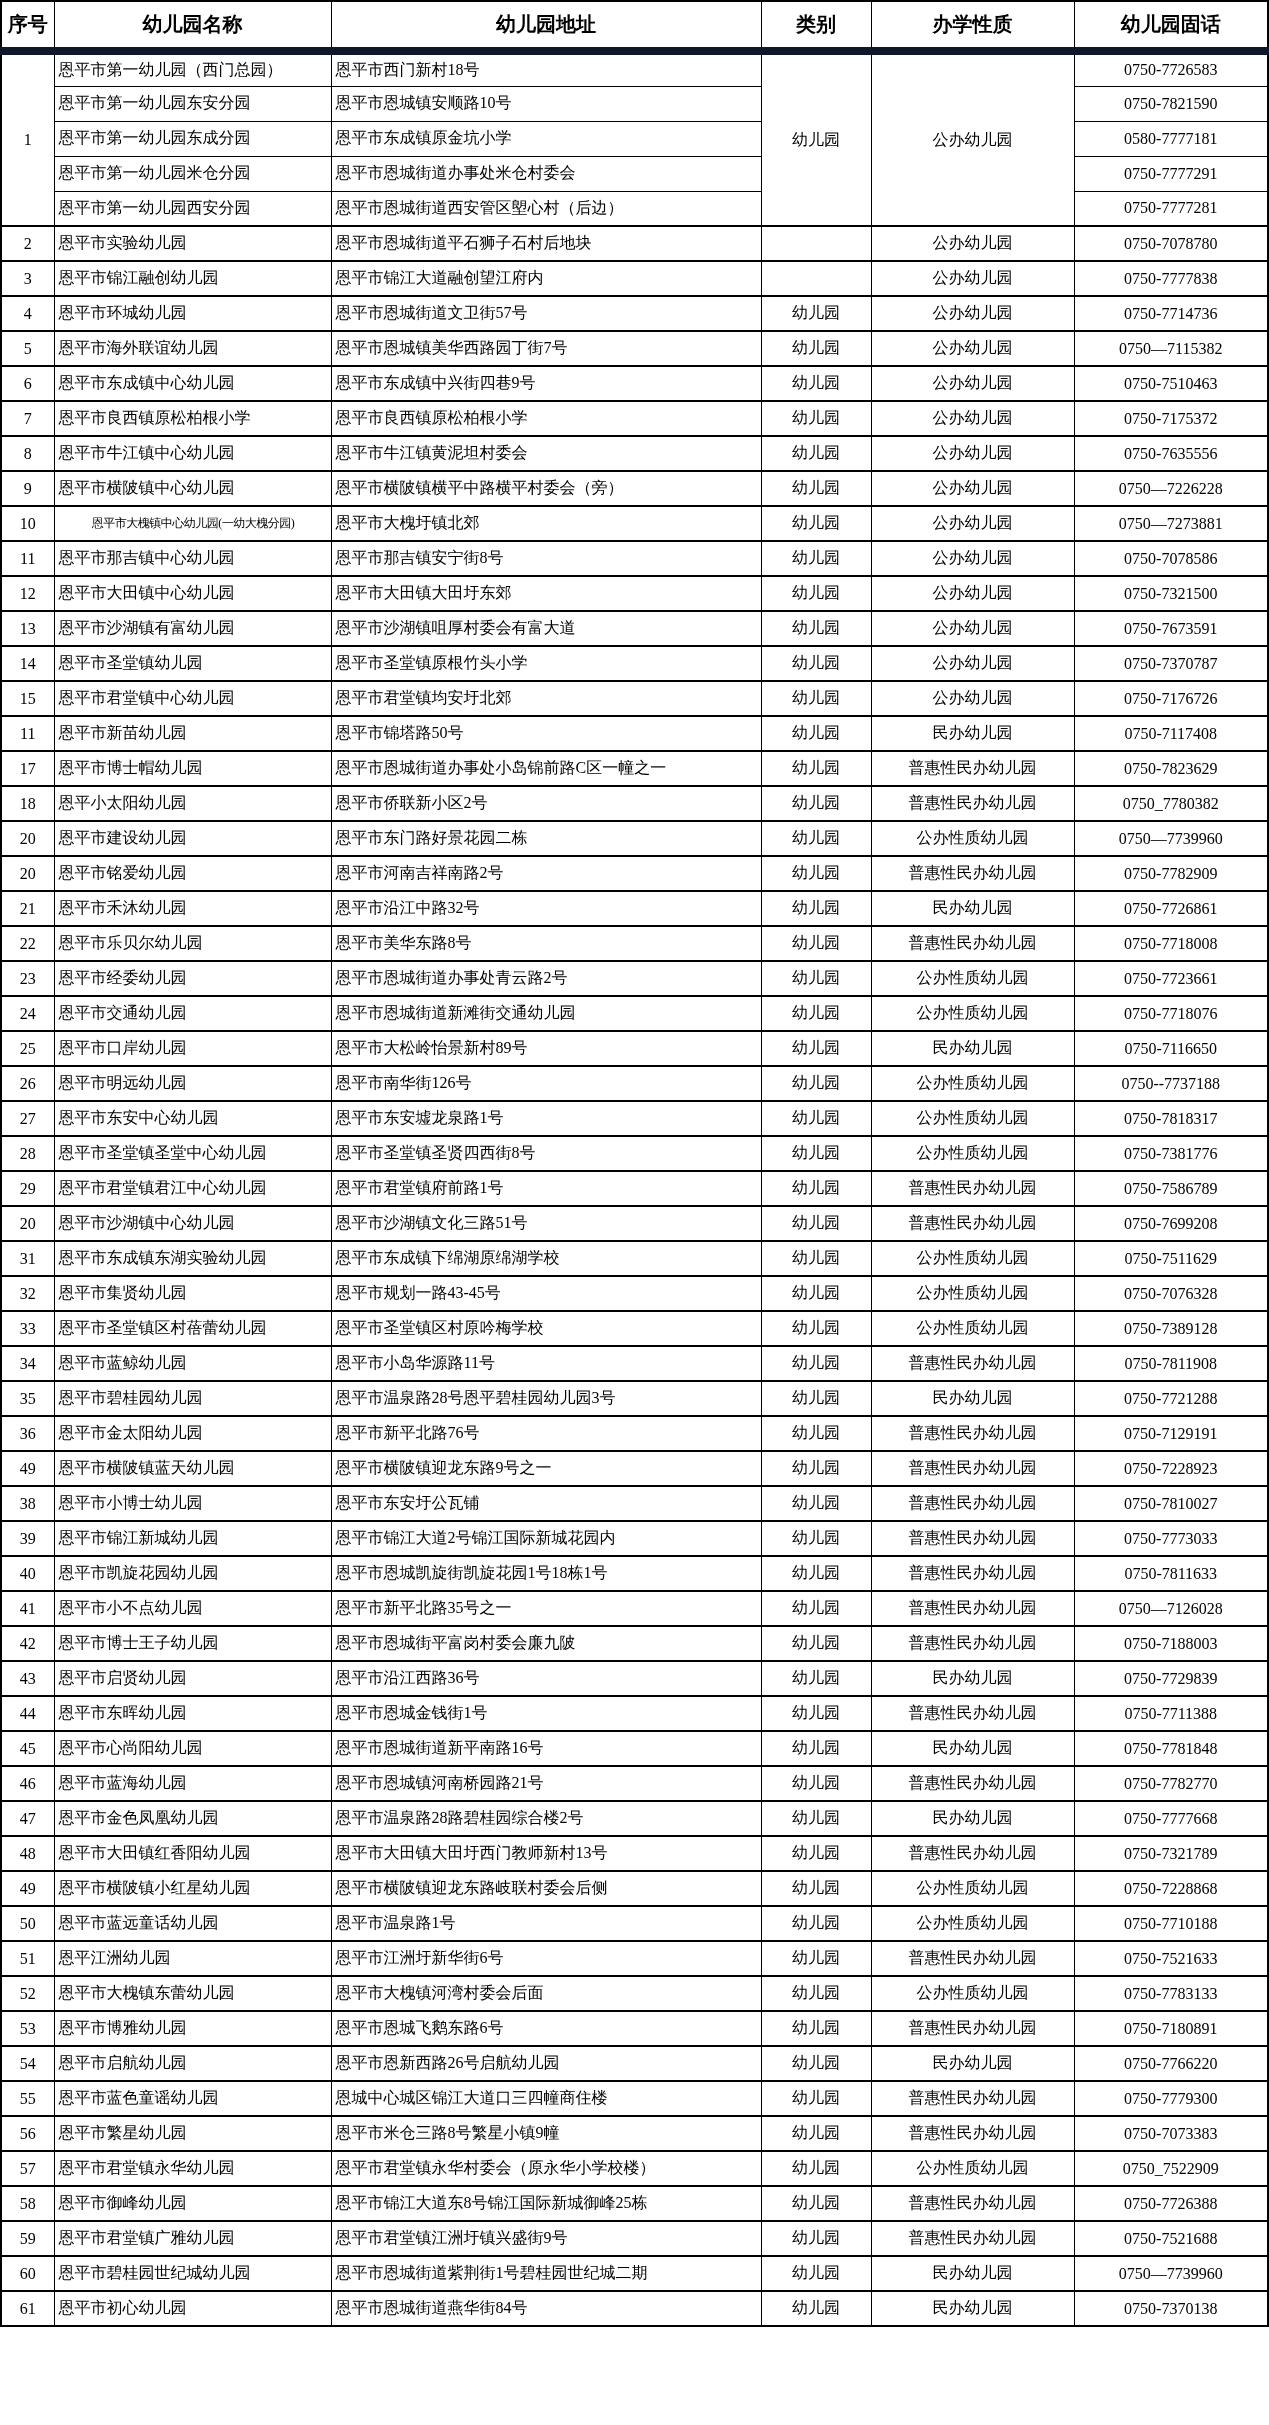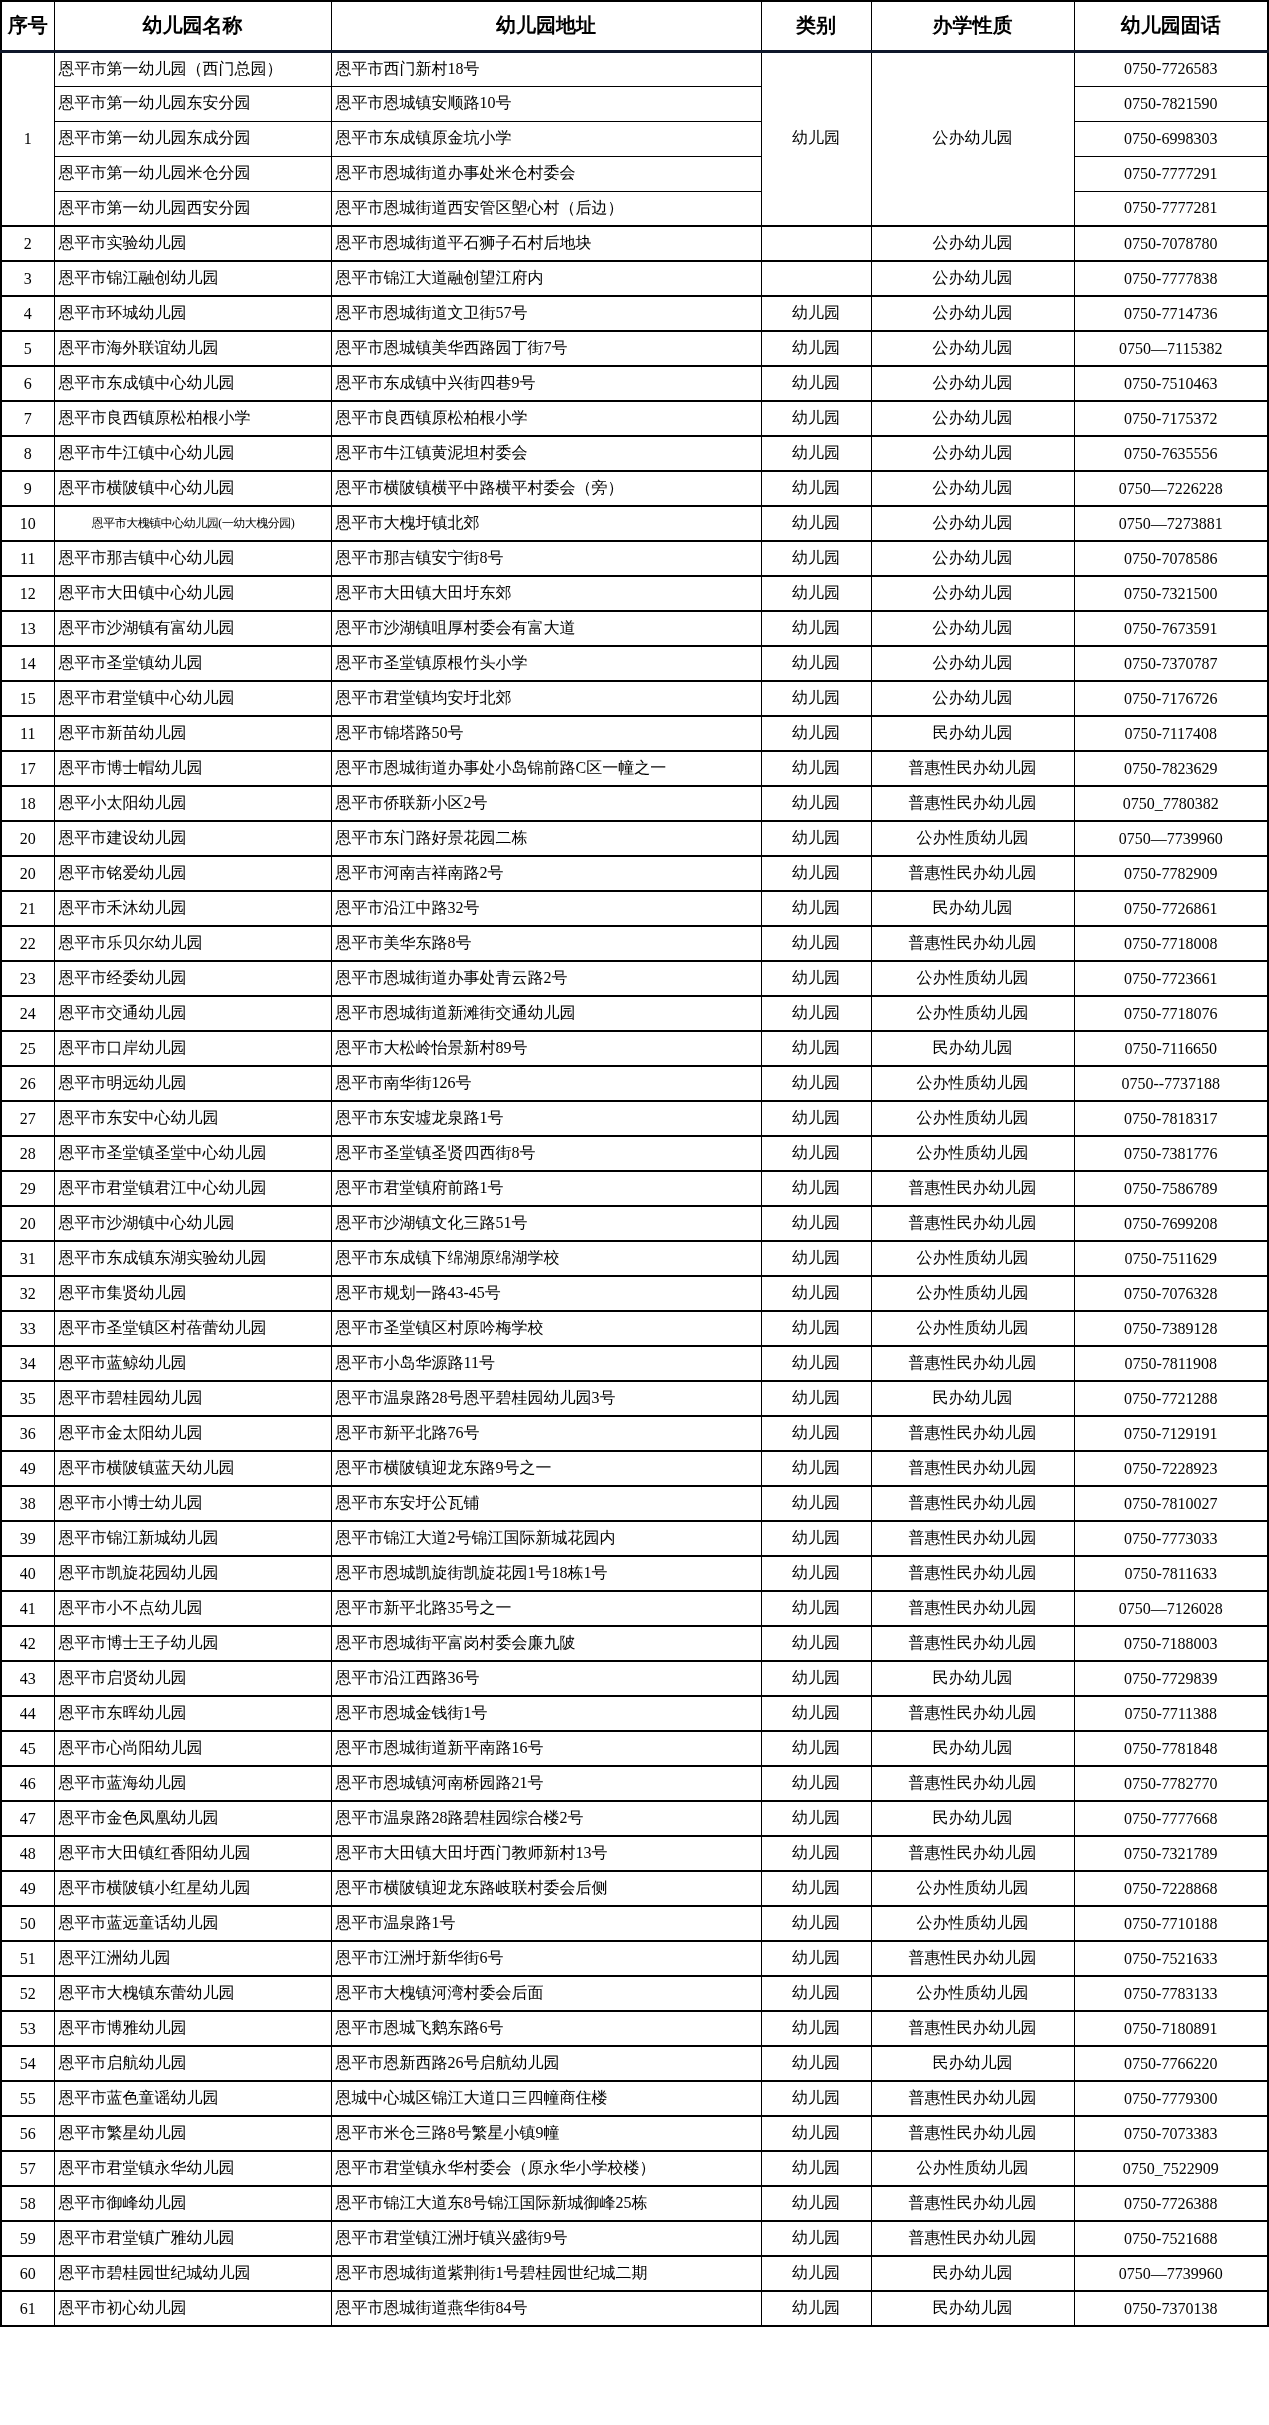--- a/index.html
+++ b/index.html
@@ -23,21 +23,21 @@
     border: 1px solid #000000;
     overflow: hidden;
     white-space: nowrap;
     box-sizing: border-box;
   }
   .k-table th {
     font-size: 20px;
     font-weight: bold;
     height: 50px;
     text-align: center;
-    border-bottom: 3px solid #0f172a;
+    border-bottom: 8px solid #0f172a;
     border-top: 2px solid #000000;
     margin-top: 12px;
   }
   .k-table td {
     font-size: 16px;
     height: 35px;
     padding: 1px 3px;
   }
   
   tr.main > td { border-top: 2px solid #000000; }
@@ -87,21 +87,21 @@
           <td class="c">0750-7726583</td>
         </tr>
         <tr class="sub">
           <td class="l">恩平市第一幼儿园东安分园</td>
           <td class="l">恩平市恩城镇安顺路10号</td>
           <td class="c">0750-7821590</td>
         </tr>
         <tr class="sub">
           <td class="l">恩平市第一幼儿园东成分园</td>
           <td class="l">恩平市东成镇原金坑小学</td>
-          <td class="c">0750-6998303</td>
+          <td class="c">0580-7777181</td>
         </tr>
         <tr class="sub">
           <td class="l">恩平市第一幼儿园米仓分园</td>
           <td class="l">恩平市恩城街道办事处米仓村委会</td>
           <td class="c">0750-7777291</td>
         </tr>
         <tr class="sub">
           <td class="l">恩平市第一幼儿园西安分园</td>
           <td class="l">恩平市恩城街道西安管区塱心村（后边）</td>
           <td class="c">0750-7777281</td>

